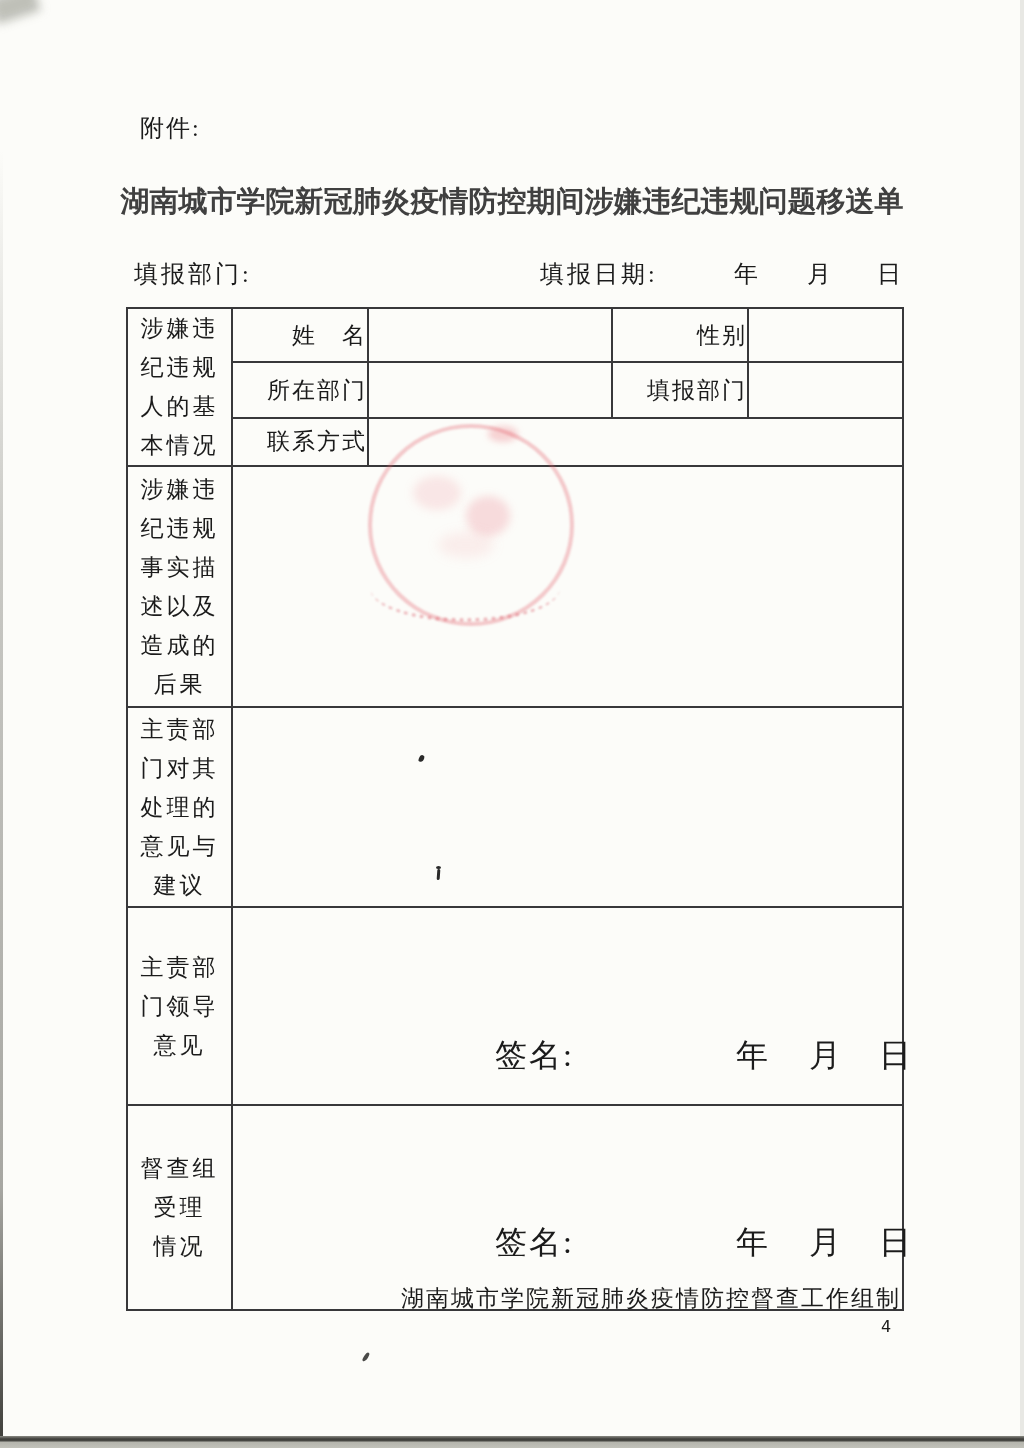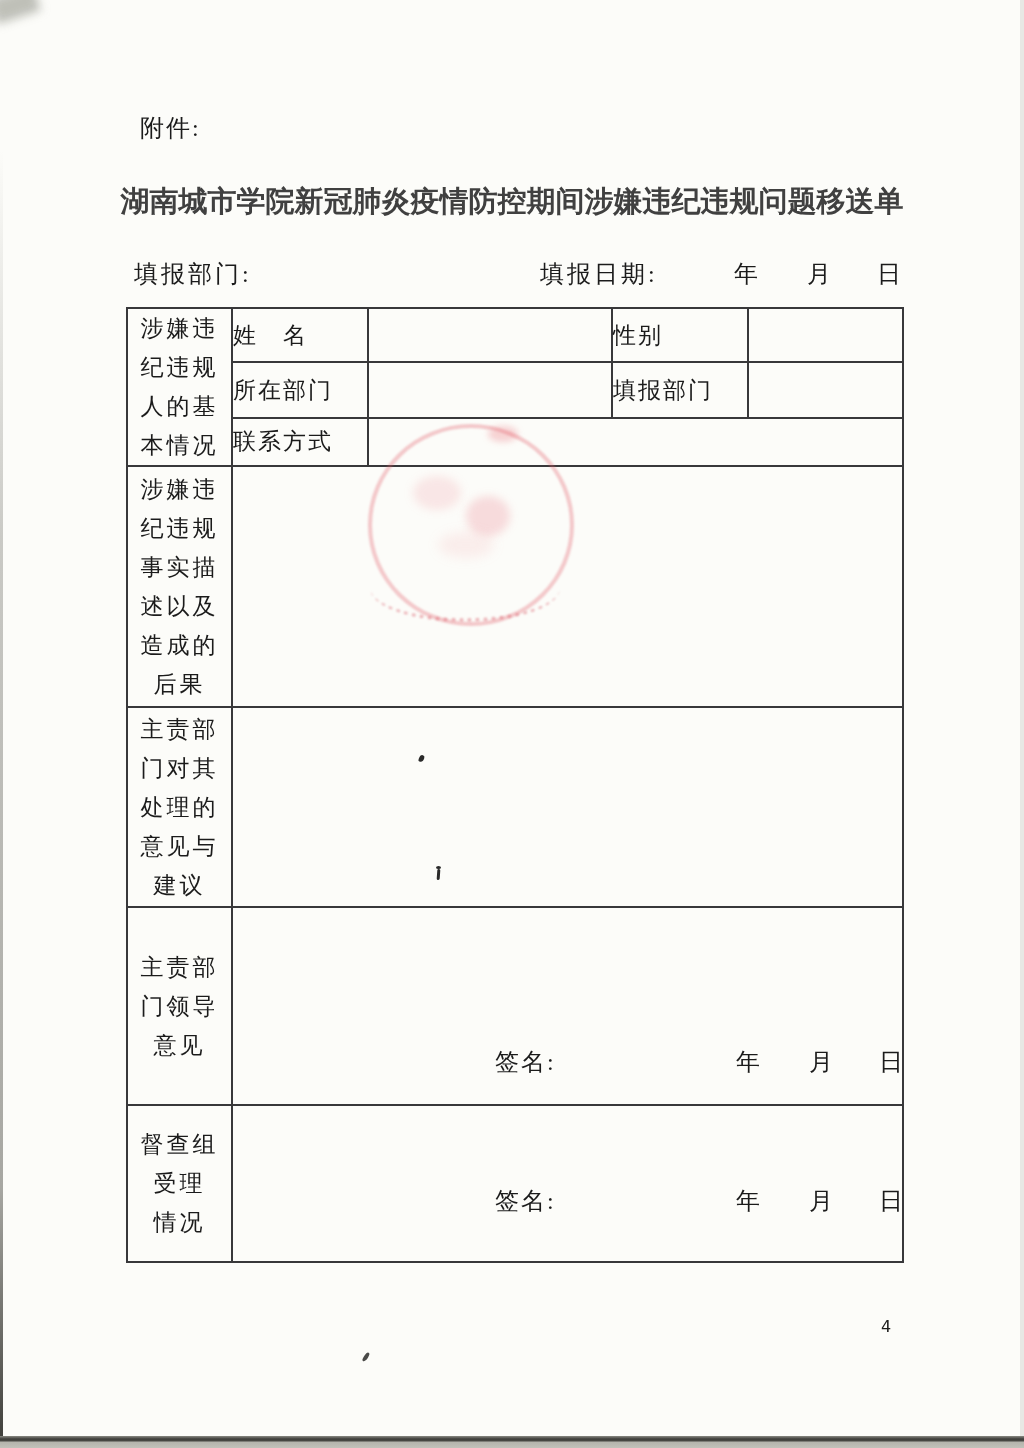--- a/index.html
+++ b/index.html
@@ -22,23 +22,23 @@
   .lbl-year{left:734px;}
   .lbl-month{left:807px;}
   .lbl-day{left:877px;}
   
   table.form{
     position:absolute;left:126px;top:307px;border-collapse:collapse;table-layout:fixed;
     font-size:23px;color:#1b1b1b;padding-left:11px;
   }
   table.form td{border:2px solid #38383a;padding:0;vertical-align:middle;background:transparent;}
   .vlabel{white-space:pre-line;text-align:center;line-height:39px;letter-spacing:3px;}
-  .flabel{text-align:left;letter-spacing:2px;}
+  .flabel{text-align:right;letter-spacing:2px;}
   .sig-cell{position:relative;}
-  .sig-cell span{position:absolute;font-size:24px;white-space:nowrap;}
+  .sig-cell span{position:absolute;font-size:32px;white-space:nowrap;}
   .sig-label-4{left:262px;bottom:26px;letter-spacing:2px;}
   .sig-y-4{left:503px;bottom:26px;}
   .sig-m-4{left:576px;bottom:26px;}
   .sig-d-4{left:646px;bottom:26px;}
   .sig-label-5{left:262px;bottom:44px;letter-spacing:2px;}
   .sig-y-5{left:503px;bottom:44px;}
   .sig-m-5{left:576px;bottom:44px;}
   .sig-d-5{left:646px;bottom:44px;}
   
   .footer-issuer{
@@ -149,21 +149,21 @@
       <td class="vlabel">主责部
 门领导
 意见</td>
       <td colspan="4" class="sig-cell">
         <span class="sig-label-4">签名:</span>
         <span class="sig-y-4">年</span>
         <span class="sig-m-4">月</span>
         <span class="sig-d-4">日</span>
       </td>
     </tr>
-    <tr style="height:157px">
+    <tr style="height:205px">
       <td class="vlabel">督查组
 受理
 情况</td>
       <td colspan="4" class="sig-cell">
         <span class="sig-label-5">签名:</span>
         <span class="sig-y-5">年</span>
         <span class="sig-m-5">月</span>
         <span class="sig-d-5">日</span>
       </td>
     </tr>
@@ -172,20 +172,21 @@
 
   <div class="stamp">
     <div class="stamp-ring"></div>
     <div class="stamp-arc"></div>
     <div class="stamp-spot s1"></div>
     <div class="stamp-spot s2"></div>
     <div class="stamp-spot s3"></div>
     <div class="stamp-spot s4"></div>
   </div>
 
+  <div class="footer-issuer">湖南城市学院新冠肺炎疫情防控督查工作组制</div>
   <div class="page-number">4</div>
 
   <div class="corner-smudge"></div>
   <div class="left-edge-shadow"></div>
   <div class="right-edge-shadow"></div>
   <div class="bottom-scan-edge"></div>
   <div class="ink-speck speck-1"></div>
   <div class="ink-speck speck-2"></div>
   <div class="ink-speck speck-2b"></div>
   <div class="ink-speck speck-3"></div>

